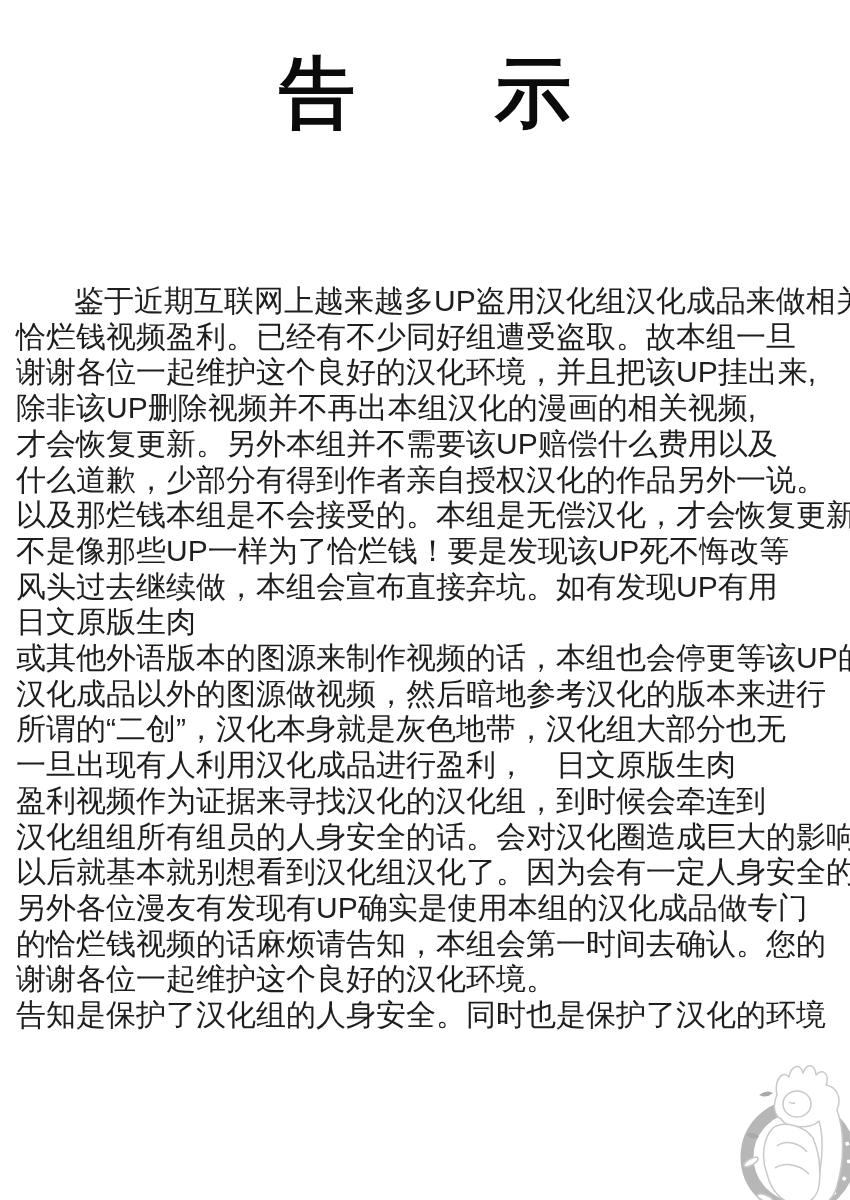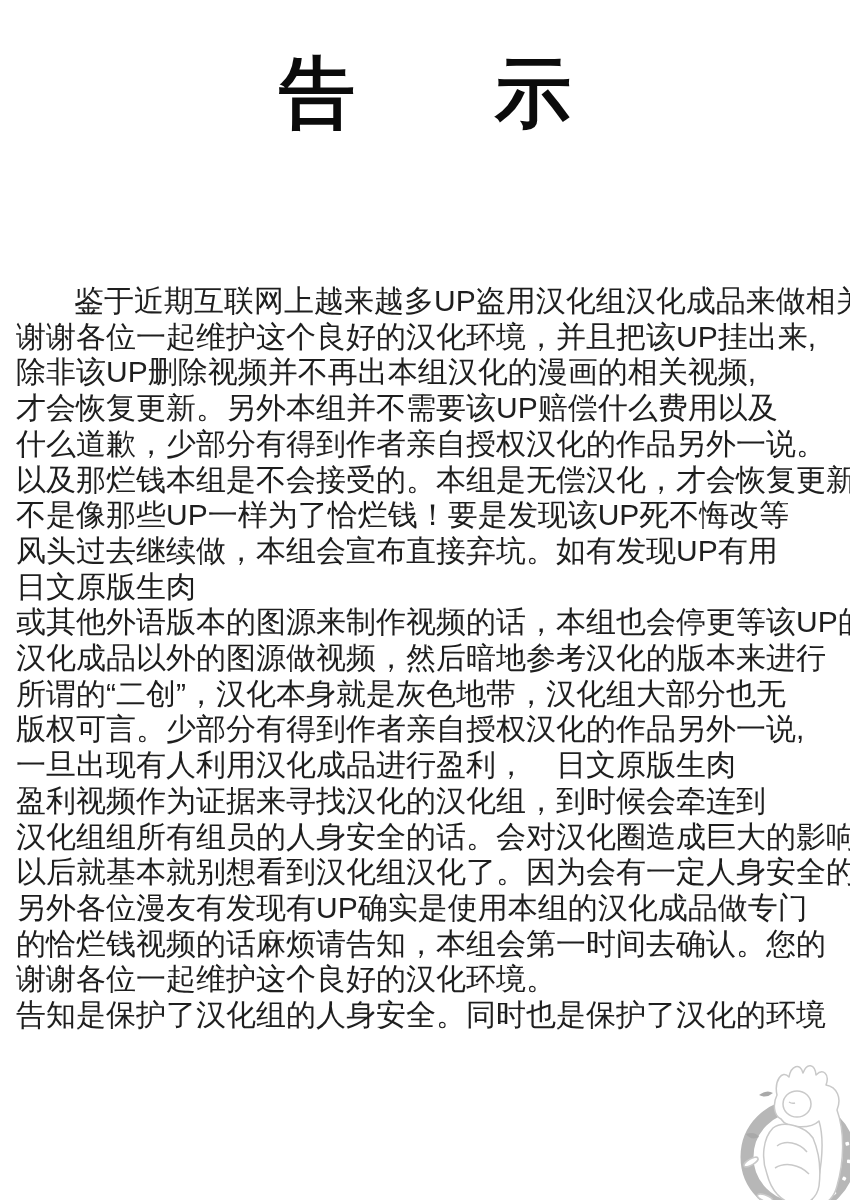--- a/index.html
+++ b/index.html
@@ -49,32 +49,32 @@
 
 <div class="page">
 
   <div class="title">
     <span>告</span>
     <span>示</span>
   </div>
 
   <div class="notice-body">
     <div class="line indent">鉴于近期互联网上越来越多UP盗用汉化组汉化成品来做相关</div>
+    <div class="line">恰烂钱视频盈利。已经有不少同好组遭受盗取。故本组一旦</div>
     <div class="line">谢谢各位一起维护这个良好的汉化环境，并且把该UP挂出来,</div>
     <div class="line">除非该UP删除视频并不再出本组汉化的漫画的相关视频,</div>
     <div class="line">才会恢复更新。另外本组并不需要该UP赔偿什么费用以及</div>
     <div class="line">什么道歉，少部分有得到作者亲自授权汉化的作品另外一说。</div>
     <div class="line">以及那烂钱本组是不会接受的。本组是无偿汉化，才会恢复更新</div>
     <div class="line">不是像那些UP一样为了恰烂钱！要是发现该UP死不悔改等</div>
     <div class="line">风头过去继续做，本组会宣布直接弃坑。如有发现UP有用</div>
     <div class="line">日文原版生肉</div>
     <div class="line">或其他外语版本的图源来制作视频的话，本组也会停更等该UP的</div>
     <div class="line">汉化成品以外的图源做视频，然后暗地参考汉化的版本来进行</div>
     <div class="line">所谓的“二创”，汉化本身就是灰色地带，汉化组大部分也无</div>
-    <div class="line">版权可言。少部分有得到作者亲自授权汉化的作品另外一说,</div>
     <div class="line">一旦出现有人利用汉化成品进行盈利，　日文原版生肉</div>
     <div class="line">盈利视频作为证据来寻找汉化的汉化组，到时候会牵连到</div>
     <div class="line">汉化组组所有组员的人身安全的话。会对汉化圈造成巨大的影响,</div>
     <div class="line">以后就基本就别想看到汉化组汉化了。因为会有一定人身安全的</div>
     <div class="line">另外各位漫友有发现有UP确实是使用本组的汉化成品做专门</div>
     <div class="line">的恰烂钱视频的话麻烦请告知，本组会第一时间去确认。您的</div>
     <div class="line">谢谢各位一起维护这个良好的汉化环境。</div>
     <div class="line">告知是保护了汉化组的人身安全。同时也是保护了汉化的环境</div>
   </div>
 

